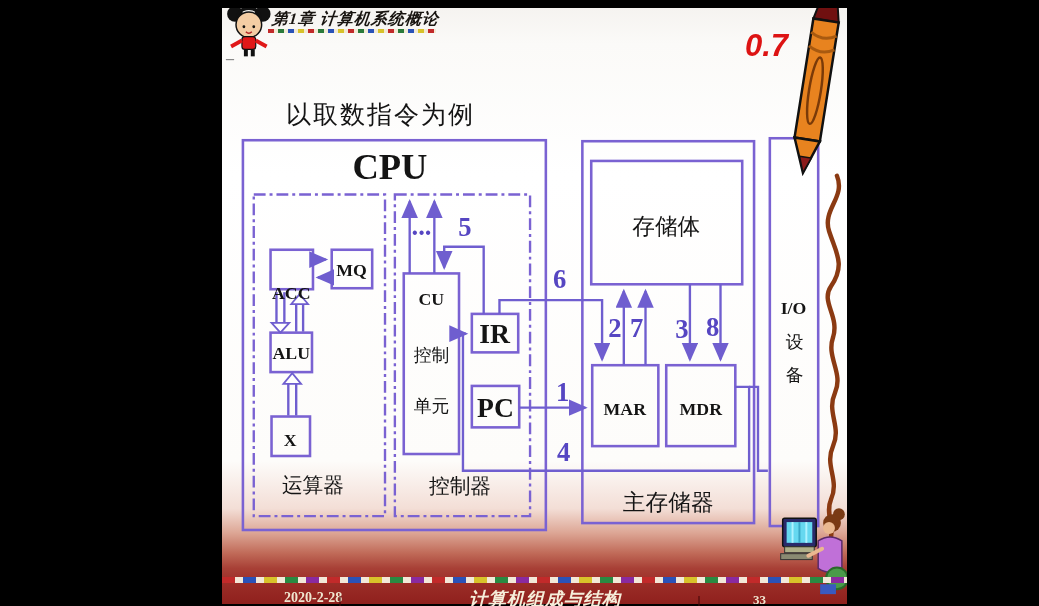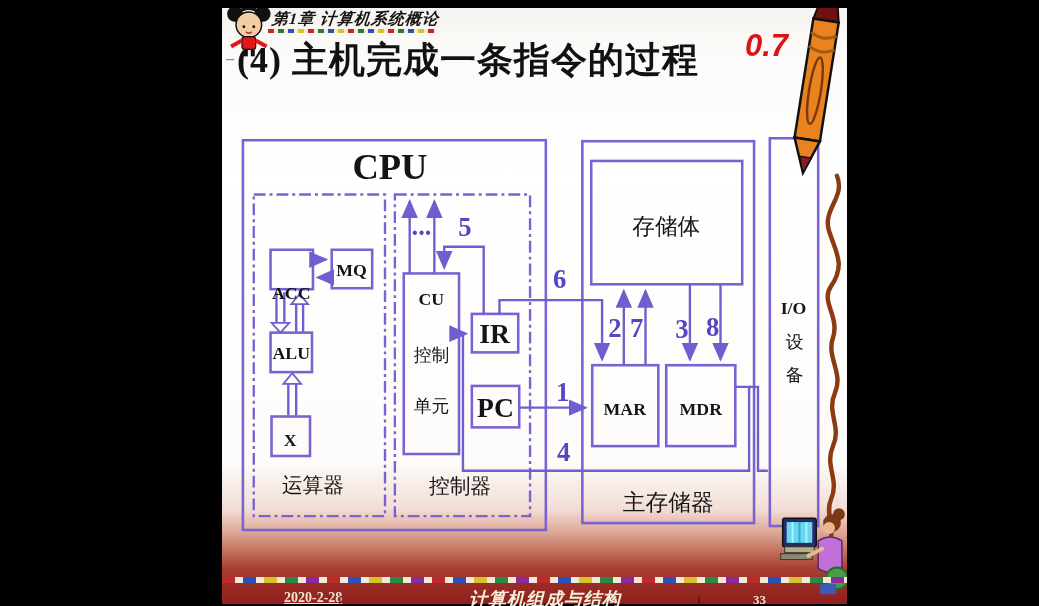--- a/index.html
+++ b/index.html
@@ -16,21 +16,21 @@
       #f2ead6 16px 20px,#2a52b8 20px 26px,#f2ead6 26px 30px,#d8c22a 30px 36px,#f2ead6 36px 40px);}
   .section-num{left:523px;top:20px;font:italic bold 31px "Liberation Sans",sans-serif;color:#dd1313;}
   .title-dash{left:4px;top:42px;font:bold 16px "Liberation Serif",serif;color:#8a8a8a;}
   .page-title{left:15px;top:28px;width:460px;font:bold 36px "Liberation Serif",serif;
     color:#111;letter-spacing:1px;white-space:nowrap;}
   .page-subtitle{left:64px;top:90px;font:25px "Liberation Serif",serif;color:#141414;letter-spacing:2px;}
   .rainbow-line{left:0;top:569px;width:625px;height:6px;
     background:repeating-linear-gradient(90deg,#c22a2a 0 13px,#f2e8d8 13px 21px,#2a52b8 21px 34px,
       #f2e8d8 34px 42px,#d8c22a 42px 55px,#f2e8d8 55px 63px,#2a8a42 63px 76px,#f2e8d8 76px 84px,
       #8a2aa0 84px 97px,#f2e8d8 97px 105px);}
-  .footer-date{left:62px;top:582px;font:bold 14px "Liberation Serif",serif;color:#f0e6d0;text-decoration:underline;}
+  .footer-date{left:62px;top:582px;font:bold 14px "Liberation Serif",serif;color:#f0e6d0;}
   .footer-course{left:238px;top:579px;width:170px;text-align:center;
     font:italic bold 18px "Liberation Serif",serif;color:#f6eeda;letter-spacing:1px;}
   .footer-page{left:531px;top:584px;font:bold 13px "Liberation Serif",serif;color:#f0e6d0;}
   .footer-tick{top:588px;width:2px;height:10px;background:rgba(70,8,8,.55);}
   svg{position:absolute;left:0;top:0;}
   .t-big{font:bold 37px "Liberation Serif",serif;fill:#141414;}
   .t-reg{font:bold 28px "Liberation Serif",serif;fill:#141414;}
   .t-box{font:bold 18px "Liberation Serif",serif;fill:#141414;}
   .t-cjk{font:18px "Liberation Serif",serif;fill:#141414;}
   .t-cap{font:21px "Liberation Serif",serif;fill:#141414;}
@@ -43,21 +43,21 @@
 </head>
 <body>
 
 <div class="stage">
   <div class="slide">
 
     <div class="abs banner-text">第1章 计算机系统概论</div>
     <div class="abs banner-underline"></div>
     <div class="abs section-num">0.7</div>
     <div class="abs title-dash">–</div>
-    <div class="abs page-title">(4) 主机完成一条指令的过程</div>
+    <div class="abs page-subtitle">以取数指令为例</div>
 
     <svg width="625" height="596" viewBox="222 8 625 604">
       <defs>
         <marker id="ar" markerWidth="9" markerHeight="8" refX="7" refY="3.5" orient="auto">
           <path d="M0,0 L8,3.5 L0,7 Z" fill="#6f5ecf"></path>
         </marker>
       </defs>
 
       <rect class="bx" x="239" y="142" width="307" height="395" stroke-width="3"></rect>
       <rect class="dd" x="250" y="197" width="133" height="326"></rect>

